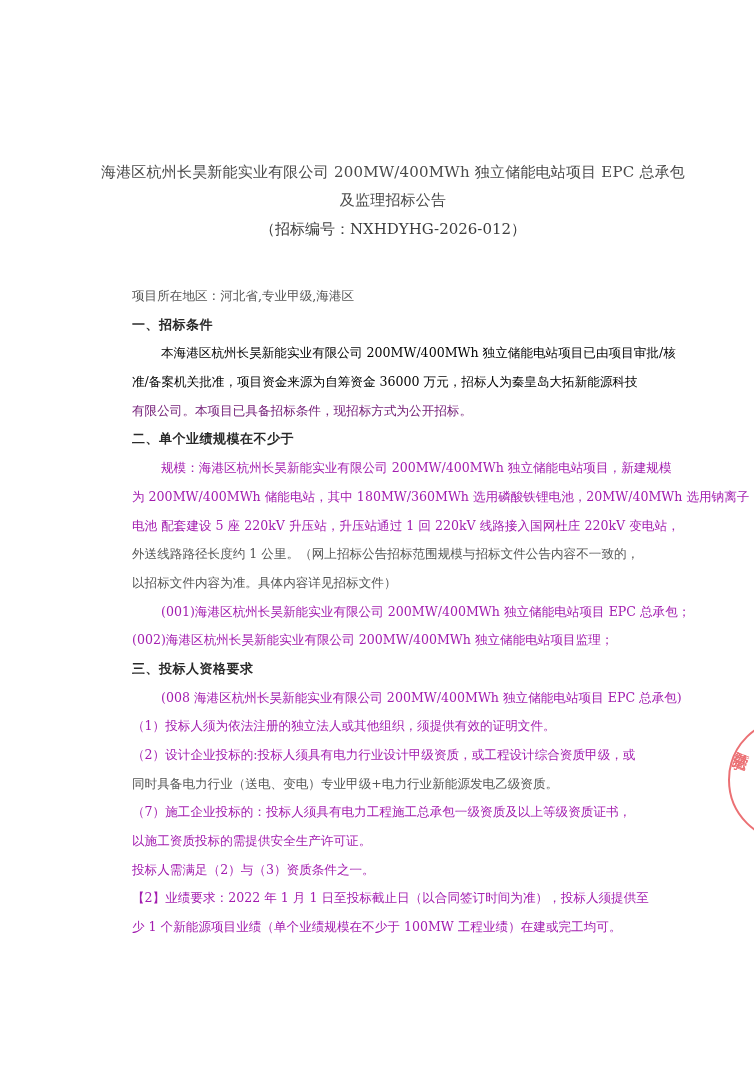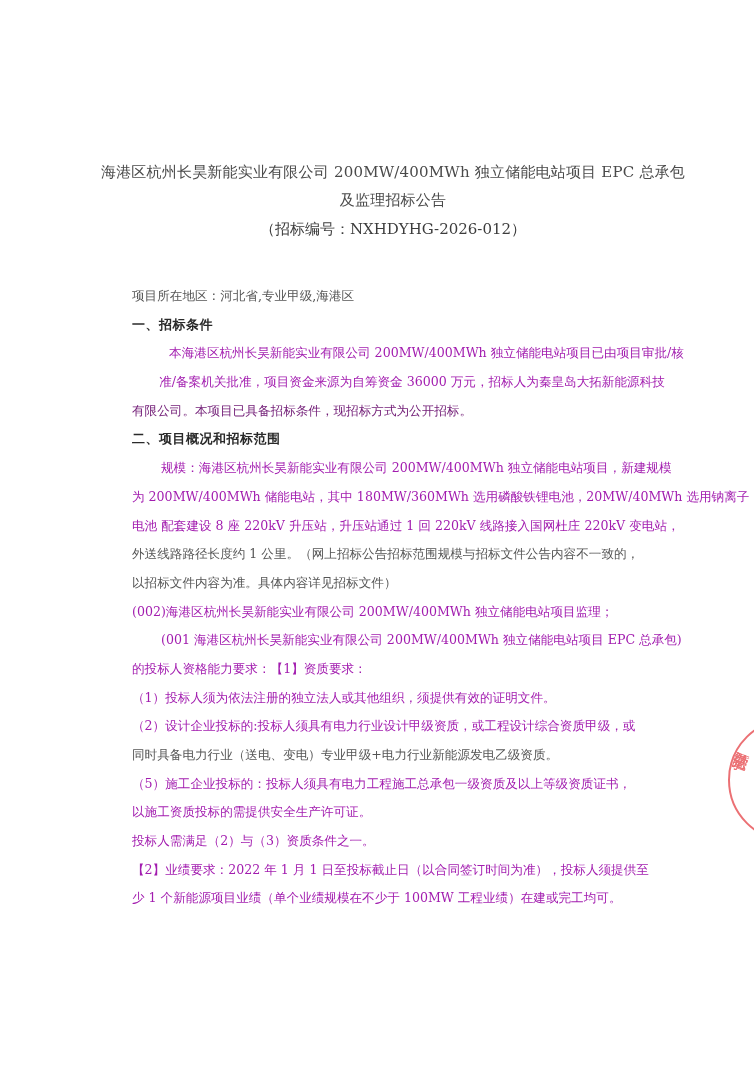--- a/index.html
+++ b/index.html
@@ -66,21 +66,21 @@
   .indent { padding-left: 29px; }
   .heading {
     font-family: "DejaVu Sans", "Liberation Sans", sans-serif;
     font-weight: bold;
     font-size: 13px;
     line-height: 28.7px;
     height: 28.7px;
     color: #2a2a2a;
     letter-spacing: 0.5px;
   }
-  .faint { color: #a21caf; text-align: center; }
+  .faint { color: #000000; }
   .mid { color: #555555; }
   .strong { color: #701a75; }
   .stamp {
     position: absolute;
     left: 712px;
     top: 678px;
     width: 124px;
     height: 124px;
     border: 2px solid #e8585c;
     border-radius: 50%;
@@ -122,34 +122,35 @@
   </div>
 
   <div class="body">
     <div class="line mid">项目所在地区：河北省,专业甲级,海港区</div>
 
     <div class="heading">一、招标条件</div>
     <div class="line indent faint">本海港区杭州长昊新能实业有限公司 200MW/400MWh 独立储能电站项目已由项目审批/核</div>
     <div class="line faint">准/备案机关批准，项目资金来源为自筹资金 36000 万元，招标人为秦皇岛大拓新能源科技</div>
     <div class="line strong">有限公司。本项目已具备招标条件，现招标方式为公开招标。</div>
 
-    <div class="heading">二、项目概况和招标范围</div>
+    <div class="heading">二、单个业绩规模在不少于</div>
     <div class="line indent">规模：海港区杭州长昊新能实业有限公司 200MW/400MWh 独立储能电站项目，新建规模</div>
     <div class="line">为 200MW/400MWh 储能电站，其中 180MW/360MWh 选用磷酸铁锂电池，20MW/40MWh 选用钠离子</div>
-    <div class="line">电池 配套建设 8 座 220kV 升压站，升压站通过 1 回 220kV 线路接入国网杜庄 220kV 变电站，</div>
+    <div class="line">电池 配套建设 5 座 220kV 升压站，升压站通过 1 回 220kV 线路接入国网杜庄 220kV 变电站，</div>
     <div class="line mid">外送线路路径长度约 1 公里。（网上招标公告招标范围规模与招标文件公告内容不一致的，</div>
     <div class="line mid">以招标文件内容为准。具体内容详见招标文件）</div>
+    <div class="line indent">(001)海港区杭州长昊新能实业有限公司 200MW/400MWh 独立储能电站项目 EPC 总承包；</div>
     <div class="line">(002)海港区杭州长昊新能实业有限公司 200MW/400MWh 独立储能电站项目监理；</div>
 
-    <div class="line indent">(001 海港区杭州长昊新能实业有限公司 200MW/400MWh 独立储能电站项目 EPC 总承包)</div>
-    <div class="line">的投标人资格能力要求：【1】资质要求：</div>
+    <div class="heading">三、投标人资格要求</div>
+    <div class="line indent">(008 海港区杭州长昊新能实业有限公司 200MW/400MWh 独立储能电站项目 EPC 总承包)</div>
     <div class="line">（1）投标人须为依法注册的独立法人或其他组织，须提供有效的证明文件。</div>
     <div class="line">（2）设计企业投标的:投标人须具有电力行业设计甲级资质，或工程设计综合资质甲级，或</div>
     <div class="line mid">同时具备电力行业（送电、变电）专业甲级+电力行业新能源发电乙级资质。</div>
-    <div class="line">（5）施工企业投标的：投标人须具有电力工程施工总承包一级资质及以上等级资质证书，</div>
+    <div class="line">（7）施工企业投标的：投标人须具有电力工程施工总承包一级资质及以上等级资质证书，</div>
     <div class="line">以施工资质投标的需提供安全生产许可证。</div>
     <div class="line">投标人需满足（2）与（3）资质条件之一。</div>
     <div class="line">【2】业绩要求：2022 年 1 月 1 日至投标截止日（以合同签订时间为准），投标人须提供至</div>
     <div class="line">少 1 个新能源项目业绩（单个业绩规模在不少于 100MW 工程业绩）在建或完工均可。</div>
   </div>
 
   <div class="stamp-clip">
     <div class="stamp">
       <div class="stamp-text">宁夏弘德</div>
 

